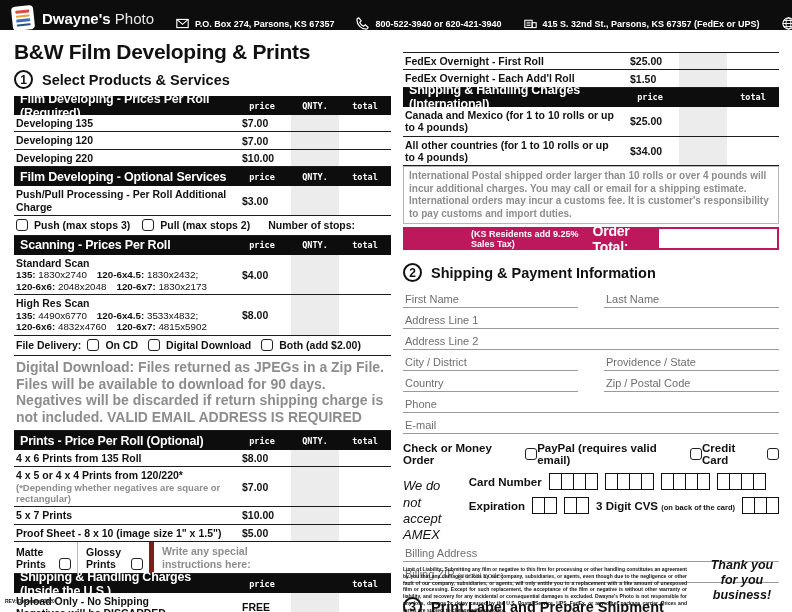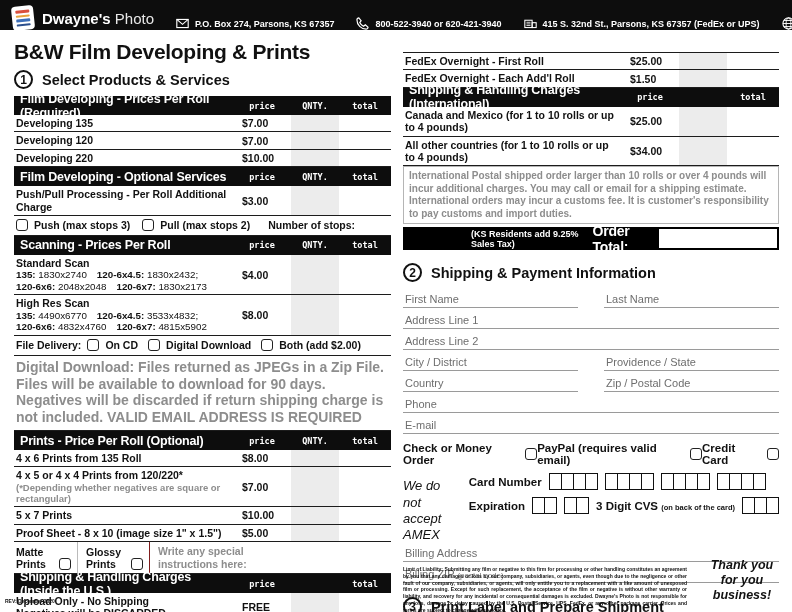--- a/index.html
+++ b/index.html
@@ -63,25 +63,25 @@
   .sub { color:#8d8d8d; font-weight:bold; font-size:9.5px; }
   .specline { font-weight:normal; font-size:9.8px; }
   .specline b { font-weight:bold; }
   .specline .sp { display:inline-block; width:10px; }
   .cbxrow { display:flex; align-items:center; gap:6px; border-bottom:1px solid #1c1c1c; min-height:20px; font-size:10.5px; font-weight:bold; padding:2px; }
   .cbx { width:12px; height:12px; border:1.5px solid #222; border-radius:3px; background:#fff; flex:0 0 auto; }
   .noterow { border-bottom:1px solid #1c1c1c; color:#8d8d8d; font-size:14px; font-weight:bold; padding:3px 3px 4px 2px; line-height:1.2; }
   .mattrow { display:flex; align-items:stretch; border-bottom:1px solid #1c1c1c; min-height:26px; font-size:10.5px; font-weight:bold; }
   .mattrow .mcell { display:flex; align-items:flex-end; gap:5px; padding:3px 6px 3px 2px; line-height:1.1; }
   .mattrow .mcell + .mcell { border-left:1px solid #bbb; padding-left:8px; }
-  .mattrow .instr { flex:1; border-left:1px solid #7f1d1d; color:#8d8d8d; padding:3px 4px 3px 8px; display:flex; align-items:flex-start; line-height:1.2; }
+  .mattrow .instr { flex:1; border-left:5px solid #7f1d1d; color:#8d8d8d; padding:3px 4px 3px 8px; display:flex; align-items:flex-start; line-height:1.2; }
   
   .rtbl .trow:first-child { border-top:1px solid #1c1c1c; }
   .intlnote { border:1px solid #b5b5b5; color:#8d8d8d; font-size:10px; font-weight:bold; padding:3px 5px; line-height:1.25; margin-top:0; }
-  .otbar { background:#000000; height:23px; display:flex; align-items:center; margin-top:3px; padding:2px 2px 2px 0; }
+  .otbar { background:#be185d; height:23px; display:flex; align-items:center; margin-top:3px; padding:2px 2px 2px 0; }
   .taxnote { color:#fff; font-size:9px; font-weight:bold; margin-left:68px; }
   .otlabel { color:#fff; font-weight:bold; font-size:14px; margin-left:auto; margin-right:6px; letter-spacing:-.2px; }
   .otinput { width:118px; height:19px; border:none; background:#fff; outline:none; font-size:12px; padding:0 4px; }
   
   .frow { display:flex; gap:26px; margin-bottom:2px; }
   .field { flex:1; border-bottom:1px solid #9a9a9a; font-size:11px; color:#6e6e6e; padding:4px 2px 2px; min-height:18px; }
   .field .tiny { font-size:8px; }
   .payrow { display:flex; align-items:center; justify-content:space-between; font-size:11.5px; font-weight:bold; margin:8px 0 7px; }
   .paychoice { display:flex; align-items:center; gap:7px; }
   .cardgrid { display:flex; gap:12px; }

